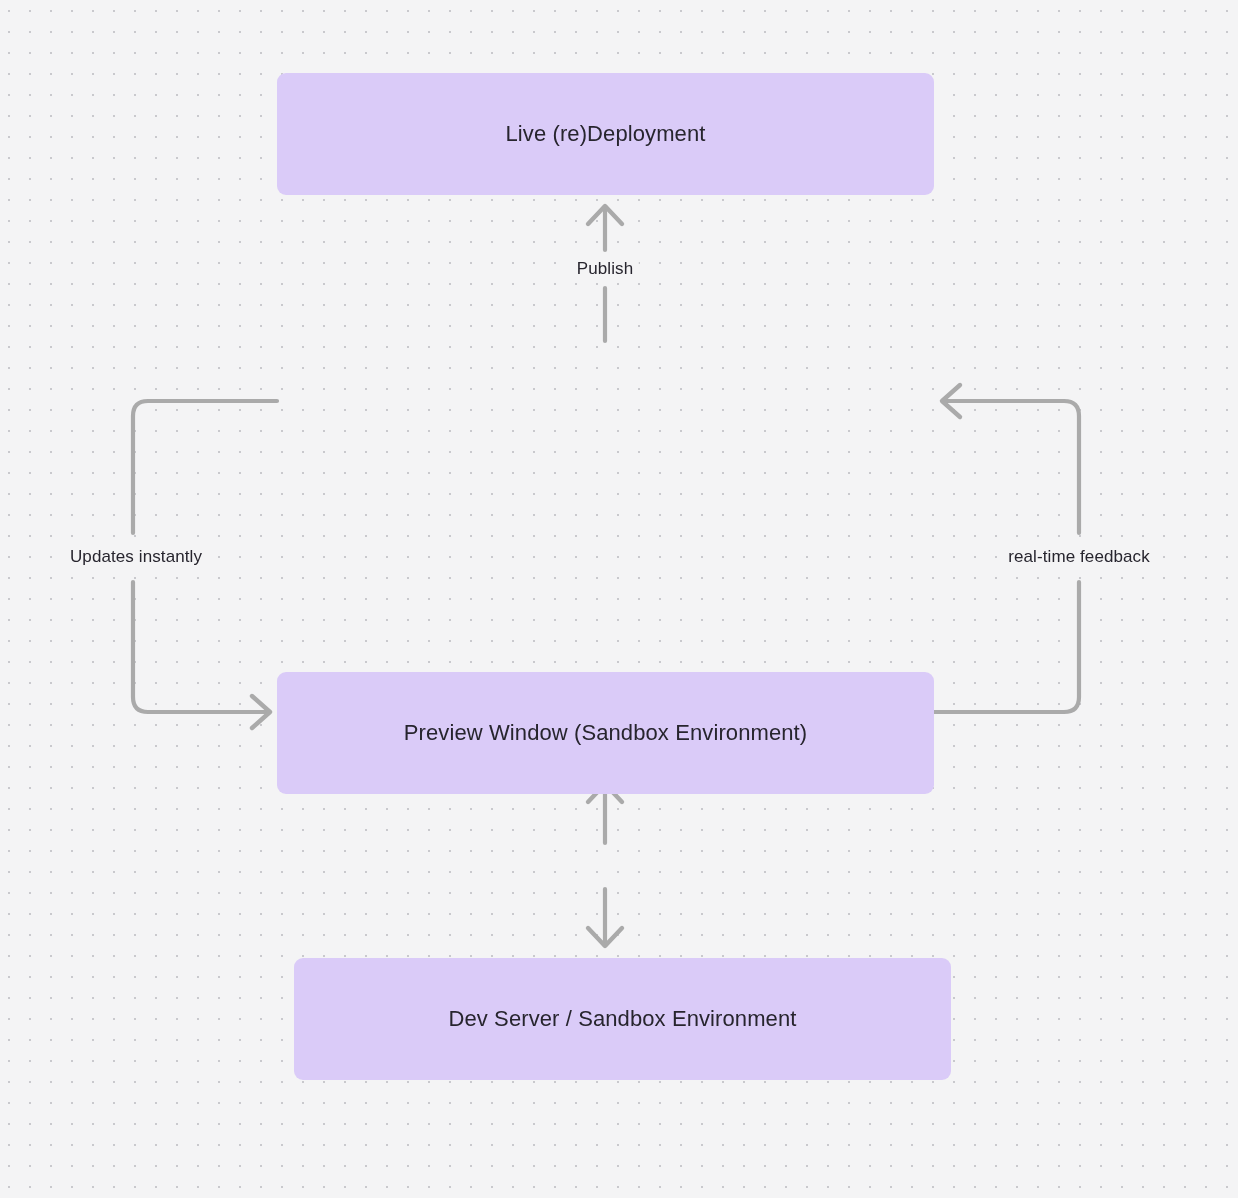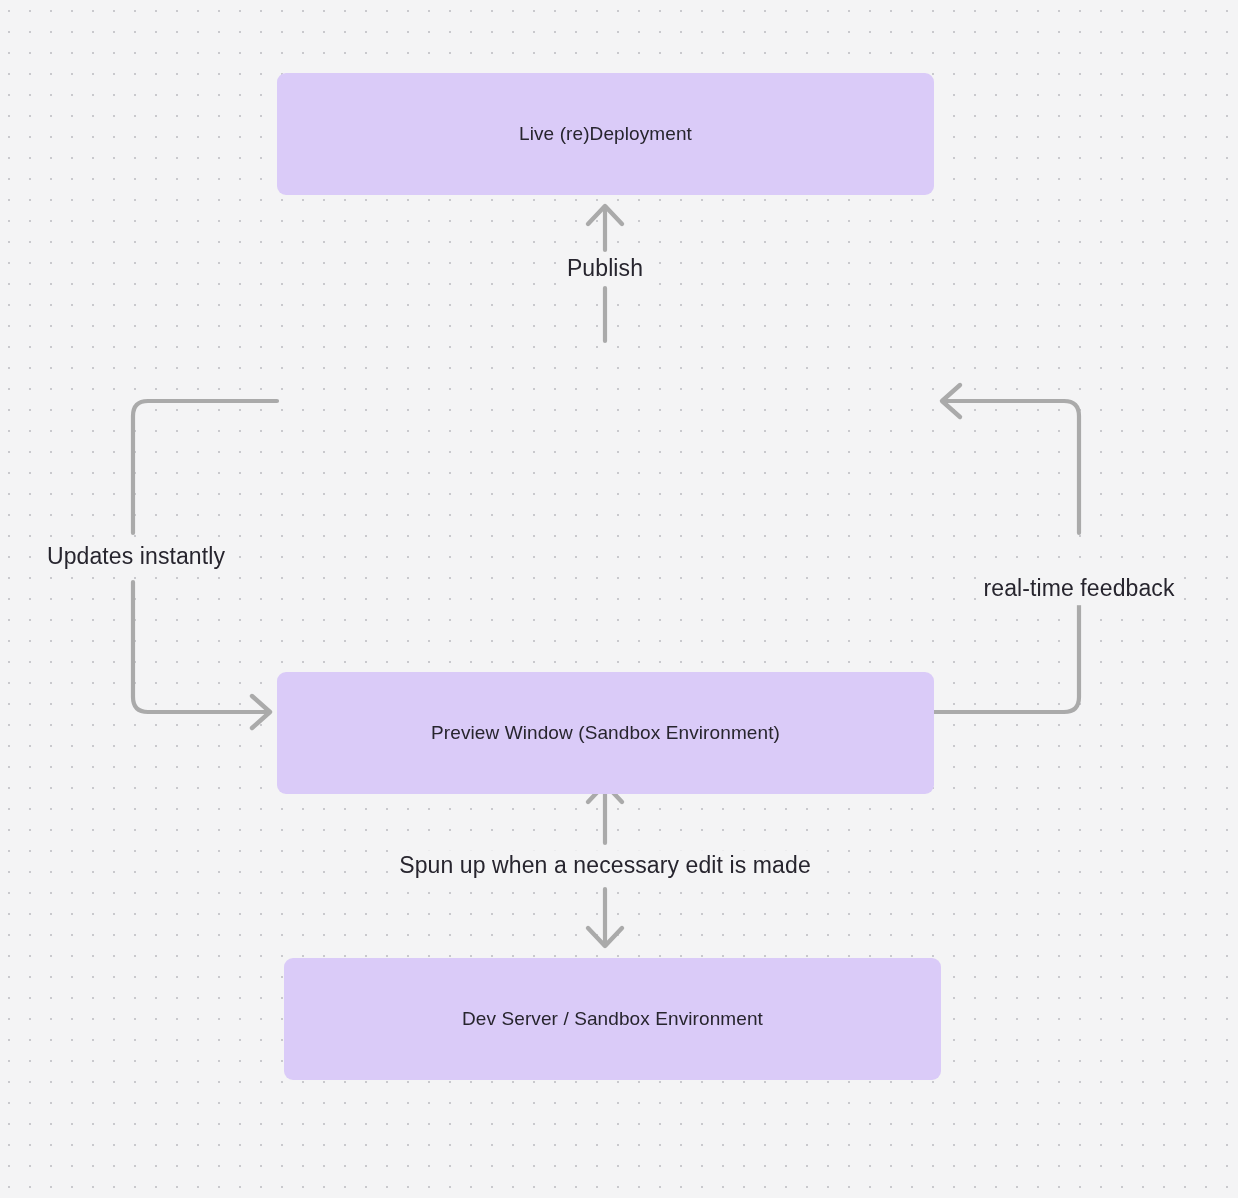--- a/index.html
+++ b/index.html
@@ -35,35 +35,35 @@
 
   .node {
     position: absolute;
     box-sizing: border-box;
     background: #dacbf8;
     border-radius: 9px;
     display: flex;
     align-items: center;
     justify-content: center;
     color: #27252e;
-    font-size: 19px;
+    font-size: 22px;
     letter-spacing: 0.1px;
     line-height: 1.3;
     text-align: center;
   }
 
   .node-label {
     display: block;
     padding: 0 18px;
   }
 
   .edge-label {
     position: absolute;
     color: #27252e;
-    font-size: 23px;
+    font-size: 17px;
     line-height: 1.2;
     white-space: nowrap;
     background: #f4f4f5;
     padding: 2px 6px;
     transform: translate(-50%, -50%);
     letter-spacing: 0.1px;
   }
 </style>
 </head>
 <body>
@@ -100,25 +100,24 @@
 
   <div class="node" style="left:277px; top:73px; width:657px; height:122px;">
     <span class="node-label">Live (re)Deployment</span>
   </div>
 
 
   <div class="node" style="left:277px; top:650px; width:657px; height:122px;margin-top:22px;">
     <span class="node-label">Preview Window (Sandbox Environment)</span>
   </div>
 
-  <div class="node" style="left:284px; top:958px; width:657px; height:122px;">
+  <div class="node" style="left:294px; top:958px; width:657px; height:122px;">
     <span class="node-label">Dev Server / Sandbox Environment</span>
   </div>
 
   <div class="edge-label" style="left:605px; top:269px;">Publish</div>
 
   <div class="edge-label" style="left:136px; top:557px;">Updates instantly</div>
 
-  <div class="edge-label" style="left:1079px; top:557px;margin-top:32px;">real-time feedback</div>
+  <div class="edge-label" style="left:1079px; top:557px;">real-time feedback</div>
 
-  <div class="edge-label" style="left:605px; top:866px;">Spun up when a necessary edit is made</div>
 
 </div>
 
 </body></html>

